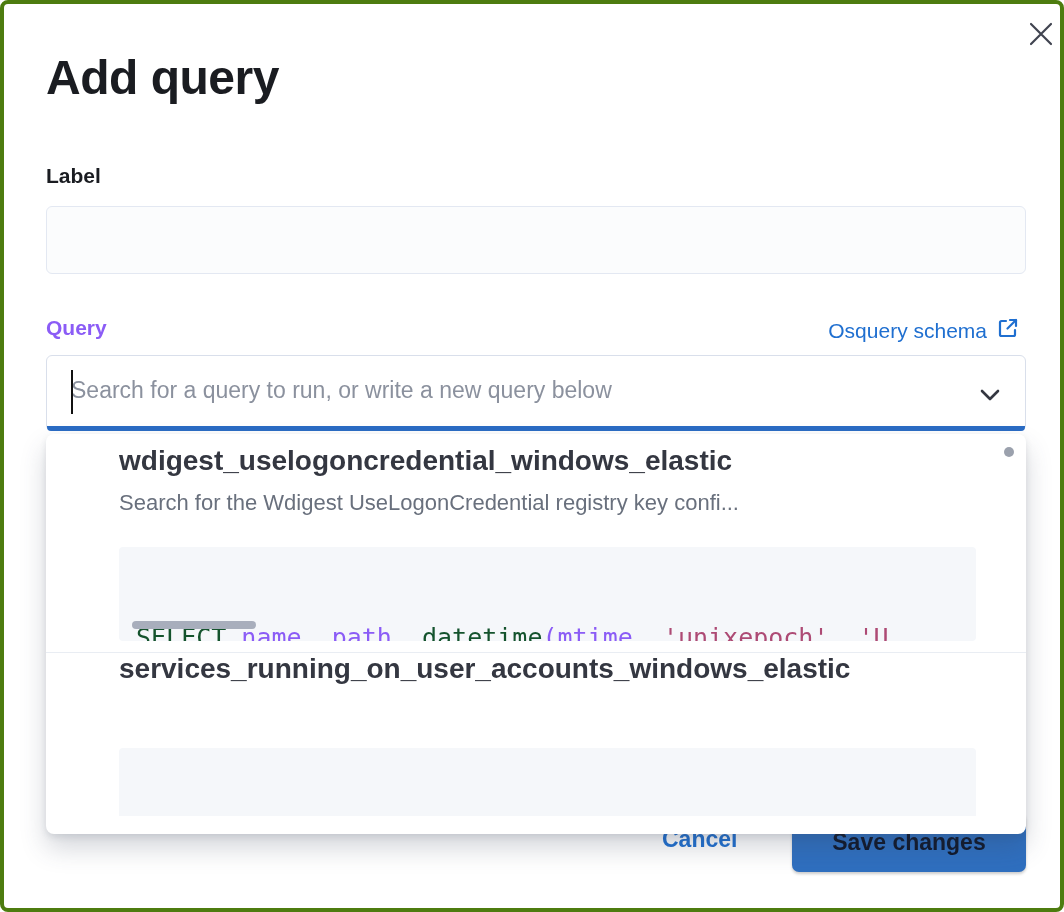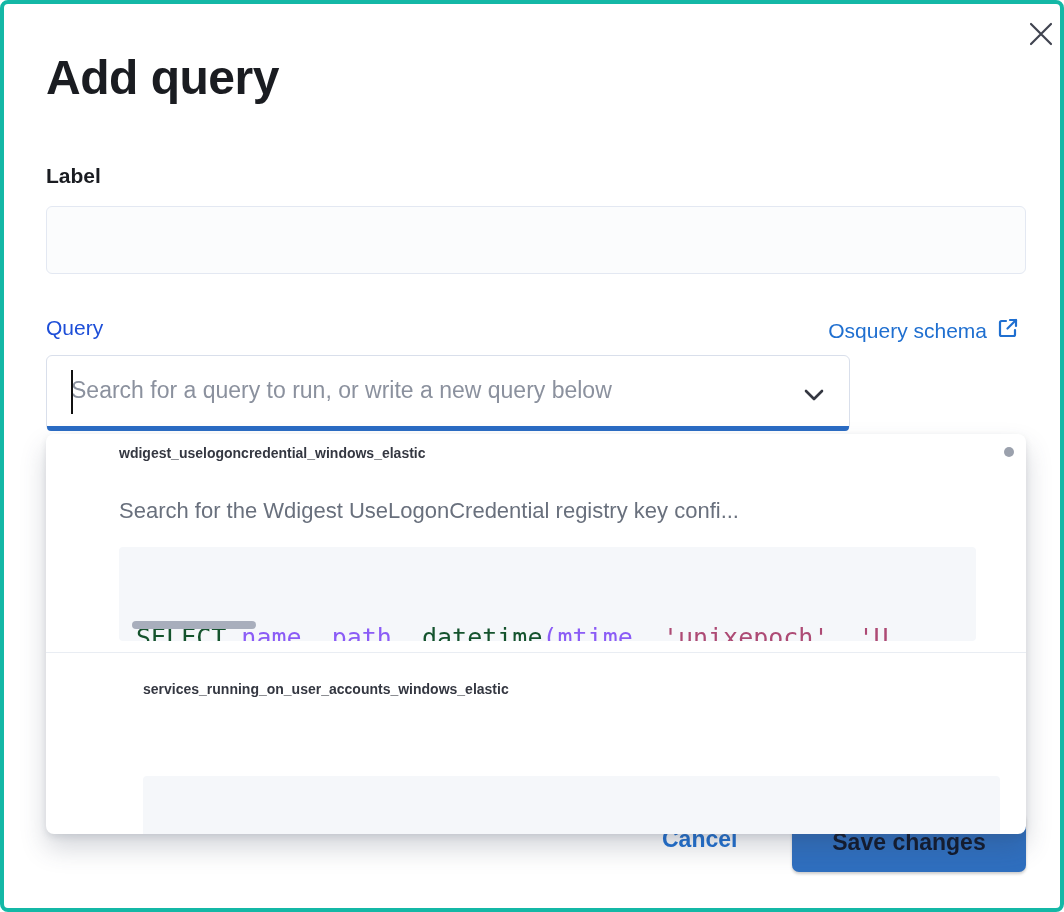--- a/index.html
+++ b/index.html
@@ -3,21 +3,21 @@
 <meta charset="utf-8">
 <style>
   * { box-sizing: border-box; margin: 0; padding: 0; }
   html, body { background: #fff; }
   body { font-family: "Liberation Sans", sans-serif; }
 
   .modal-frame {
     position: relative;
     width: 1064px;
     height: 912px;
-    border: 4px solid #14b8a6;
+    border: 4px solid #4d7c0f;
     border-radius: 8px;
     background: #fff;
     overflow: hidden;
   }
 
   
   .close-btn {
     position: absolute; top: 12px; left: 1018px;
     width: 38px; height: 38px;
     background: transparent; border: none; cursor: pointer;
@@ -41,33 +41,33 @@
     border: 1px solid #e3e8f2;
     border-radius: 6px;
     font-size: 23px; color: #343741;
     padding: 0 22px;
     outline: none;
   }
 
   
   .query-label {
     position: absolute; top: 312px; left: 42px;
-    font-size: 21px; font-weight: 400; color: #1d4ed8;
+    font-size: 21px; font-weight: 700; color: #8b5cf6;
   }
   .schema-link {
     position: absolute; top: 312px; right: 40px;
     font-size: 21px; font-weight: 400; color: #1f6fd0;
     text-decoration: none;
     display: inline-flex; align-items: center; gap: 9px;
   }
 
   
   .combobox {
     position: absolute; top: 351px; left: 42px;
-    width: 804px; height: 76px;
+    width: 980px; height: 76px;
     background: #fff;
     border: 1px solid #d9dfeb;
     border-radius: 6px;
   }
   .combobox-input {
     position: absolute; inset: 0;
     width: 100%; height: 100%;
     background: transparent; border: none; outline: none;
     font-family: "Liberation Sans", sans-serif;
     font-size: 23px; color: #343741;
@@ -96,21 +96,21 @@
     width: 980px; height: 400px;
     background: #fff;
     border-radius: 8px;
     box-shadow: 0 14px 26px rgba(60, 70, 90, 0.22), 0 3px 6px rgba(60, 70, 90, 0.12);
     overflow: hidden;
     z-index: 5;
   }
   .combo-option { position: absolute; left: 0; width: 100%; }
   .option-title {
     position: absolute; left: 73px;
-    font-size: 14px; font-weight: 700; color: #343741;
+    font-size: 28px; font-weight: 700; color: #343741;
     white-space: nowrap;
   }
   .option-desc {
     position: absolute; left: 73px;
     font-size: 22px; color: #69707d;
     white-space: nowrap; max-width: 880px;
     overflow: hidden;
   }
   .code-block {
     position: absolute; left: 73px;
@@ -201,30 +201,30 @@
         <path d="M7 11 L15 19 L23 11" stroke="#343741" stroke-width="2.6" fill="none" stroke-linecap="round" stroke-linejoin="round"></path>
       </svg>
     </span>
     <div class="focus-underline"></div>
   </div>
 
   <div class="dropdown-panel">
 
     <div class="combo-option" style="top:0; height:218px;">
       <div class="option-title" style="top:11px;">wdigest_uselogoncredential_windows_elastic</div>
-      <div class="option-desc" style="top:64px;text-align:right;">Search for the Wdigest UseLogonCredential registry key confi...</div>
+      <div class="option-desc" style="top:56px;text-align:right;">Search for the Wdigest UseLogonCredential registry key confi...</div>
       <div class="code-block" style="top:113px; height:94px;">
         <span class="code-line"><span class="tok-kw">SELECT</span><span class="tok-id"> name</span><span class="tok-p">,</span><span class="tok-id"> path</span><span class="tok-p">,</span><span class="tok-kw"> datetime</span><span class="tok-id">(</span><span class="tok-id">mtime</span><span class="tok-p">,</span><span class="tok-str"> 'unixepoch'</span><span class="tok-p">,</span><span class="tok-str"> 'U</span></span>
         <div class="hscrollbar"></div>
       </div>
     </div>
 
     <div class="option-divider"></div>
 
-    <div class="combo-option" style="top:229px; height:181px;margin-left:24px;">
+    <div class="combo-option" style="top:201px; height:181px;">
       <div class="option-title" style="top:18px;">services_running_on_user_accounts_windows_elastic</div>
       <div class="code-block" style="top:113px; height:68px; border-radius:4px 4px 0 0;">
         <span class="code-line"></span>
       </div>
     </div>
 
     <div class="vscroll-dot"></div>
   </div>
 
   <button class="footer-cancel">Cancel</button>

